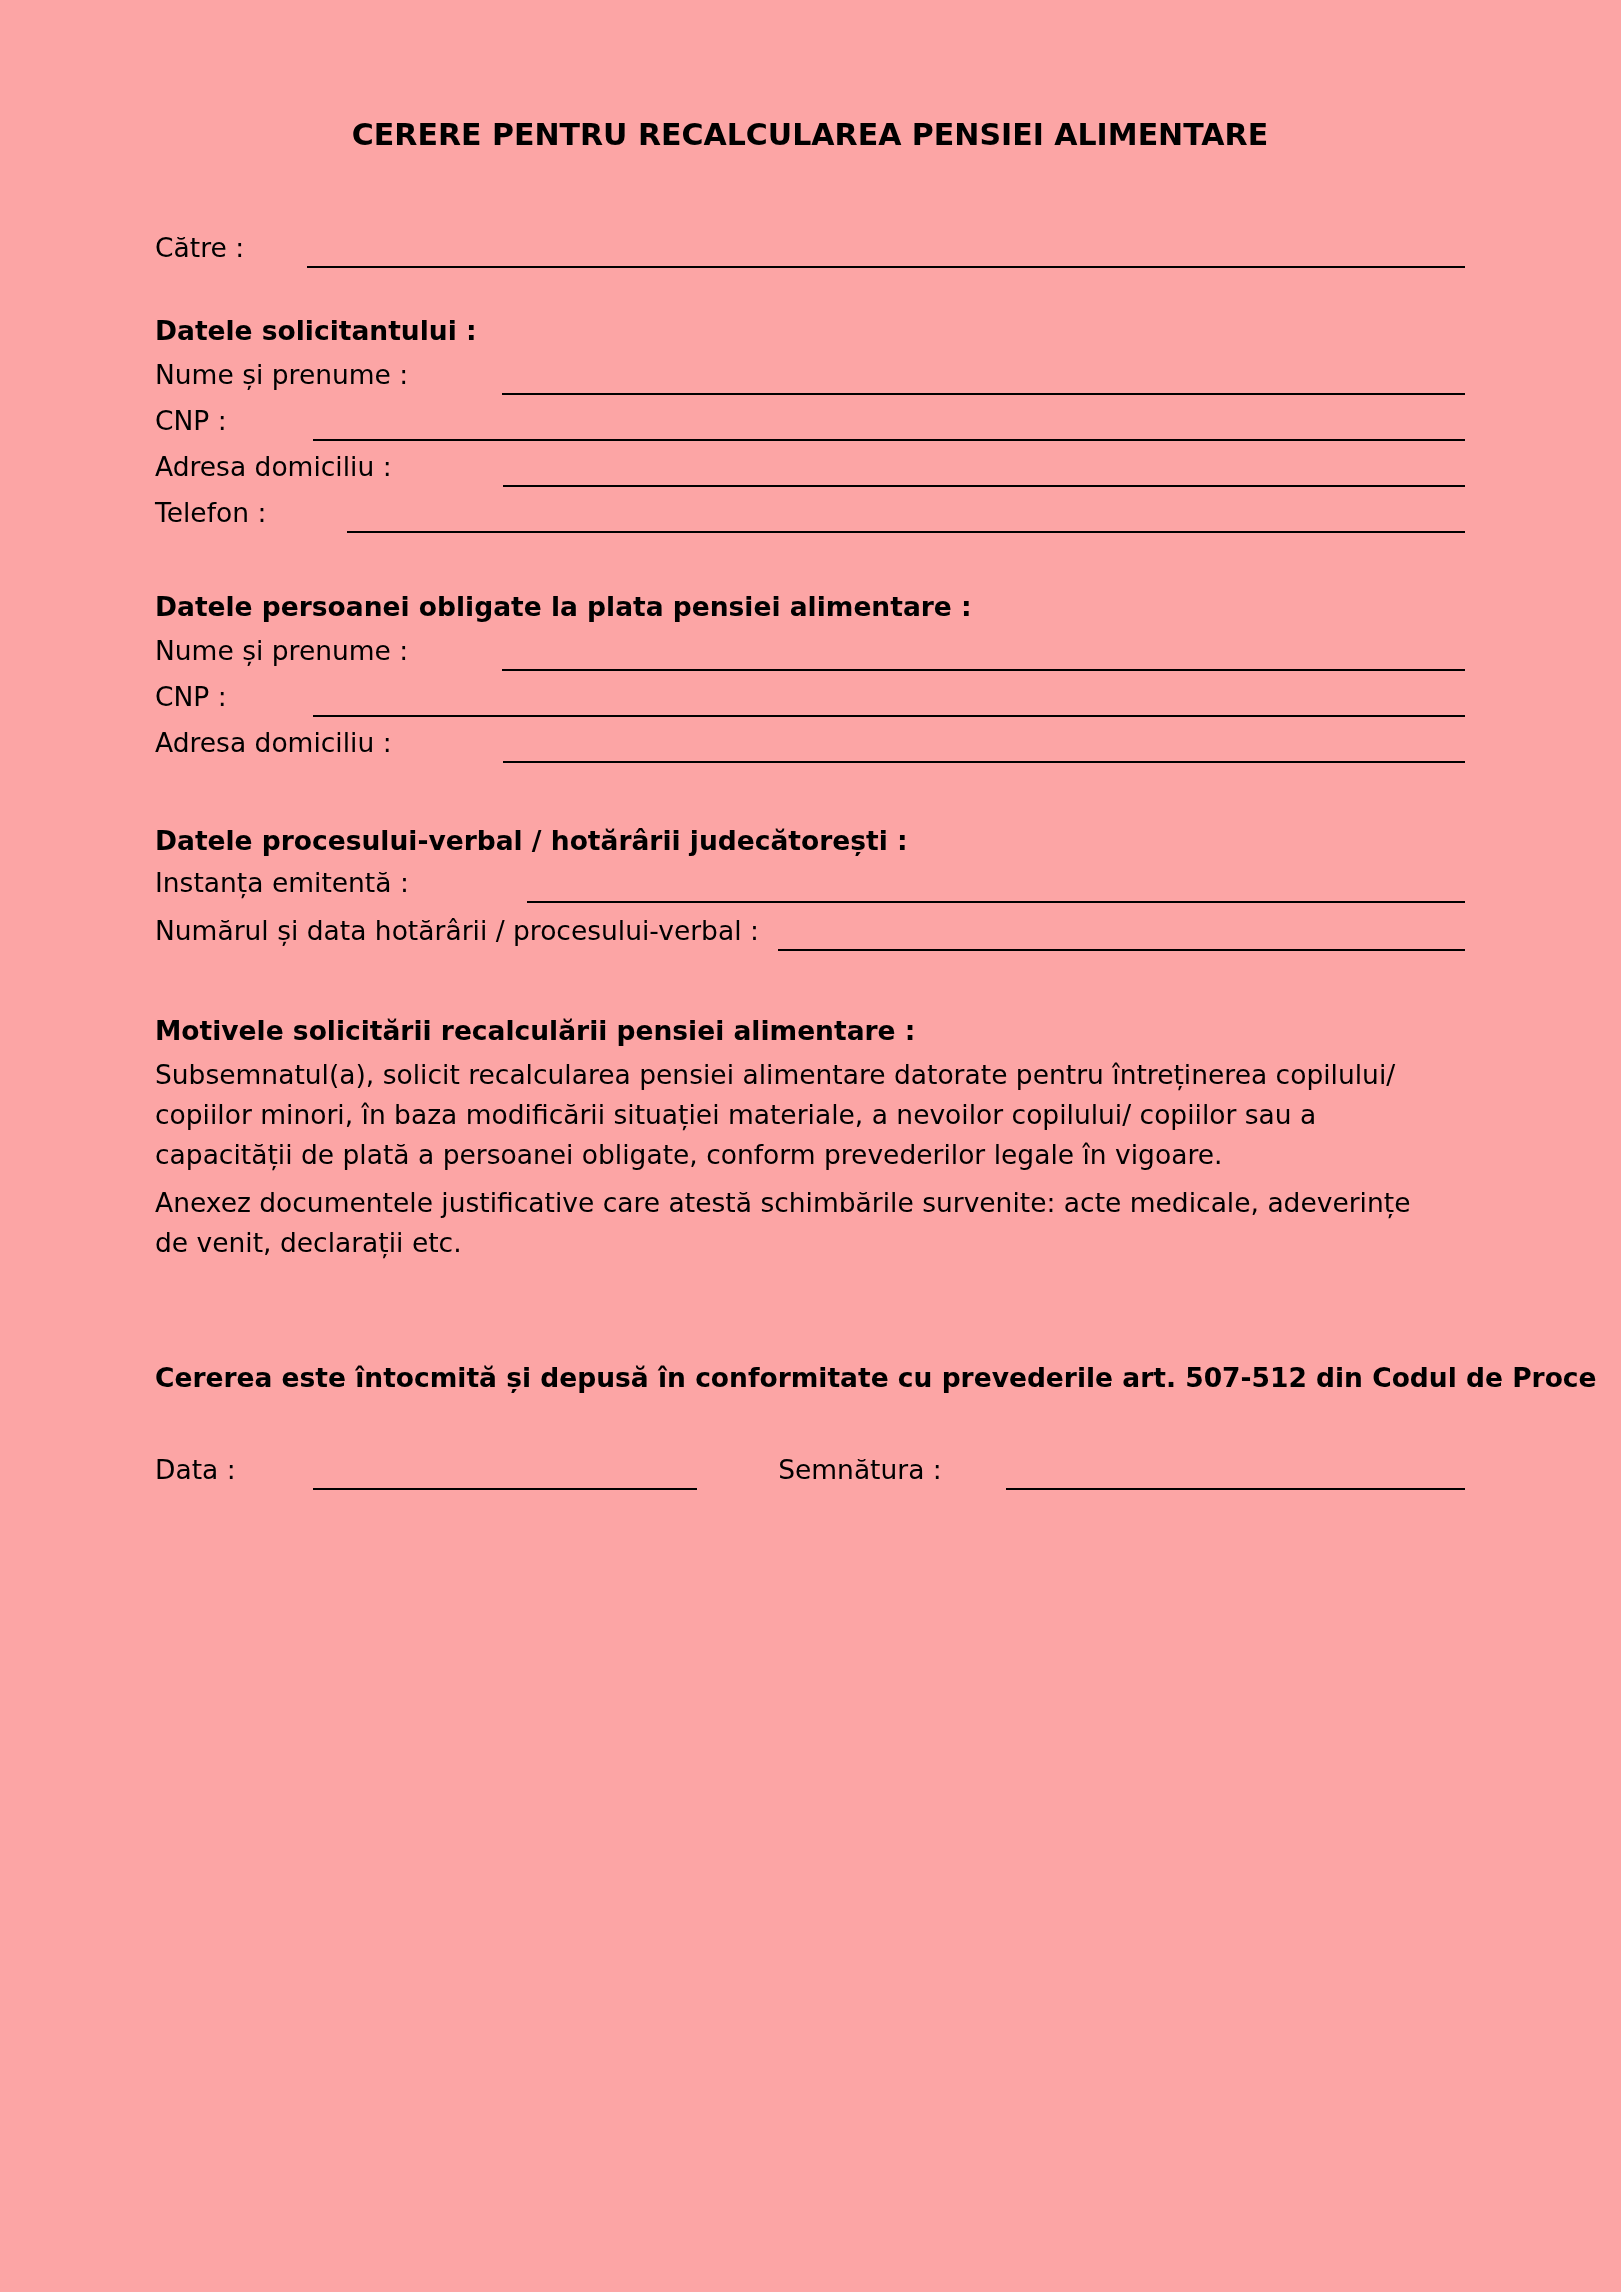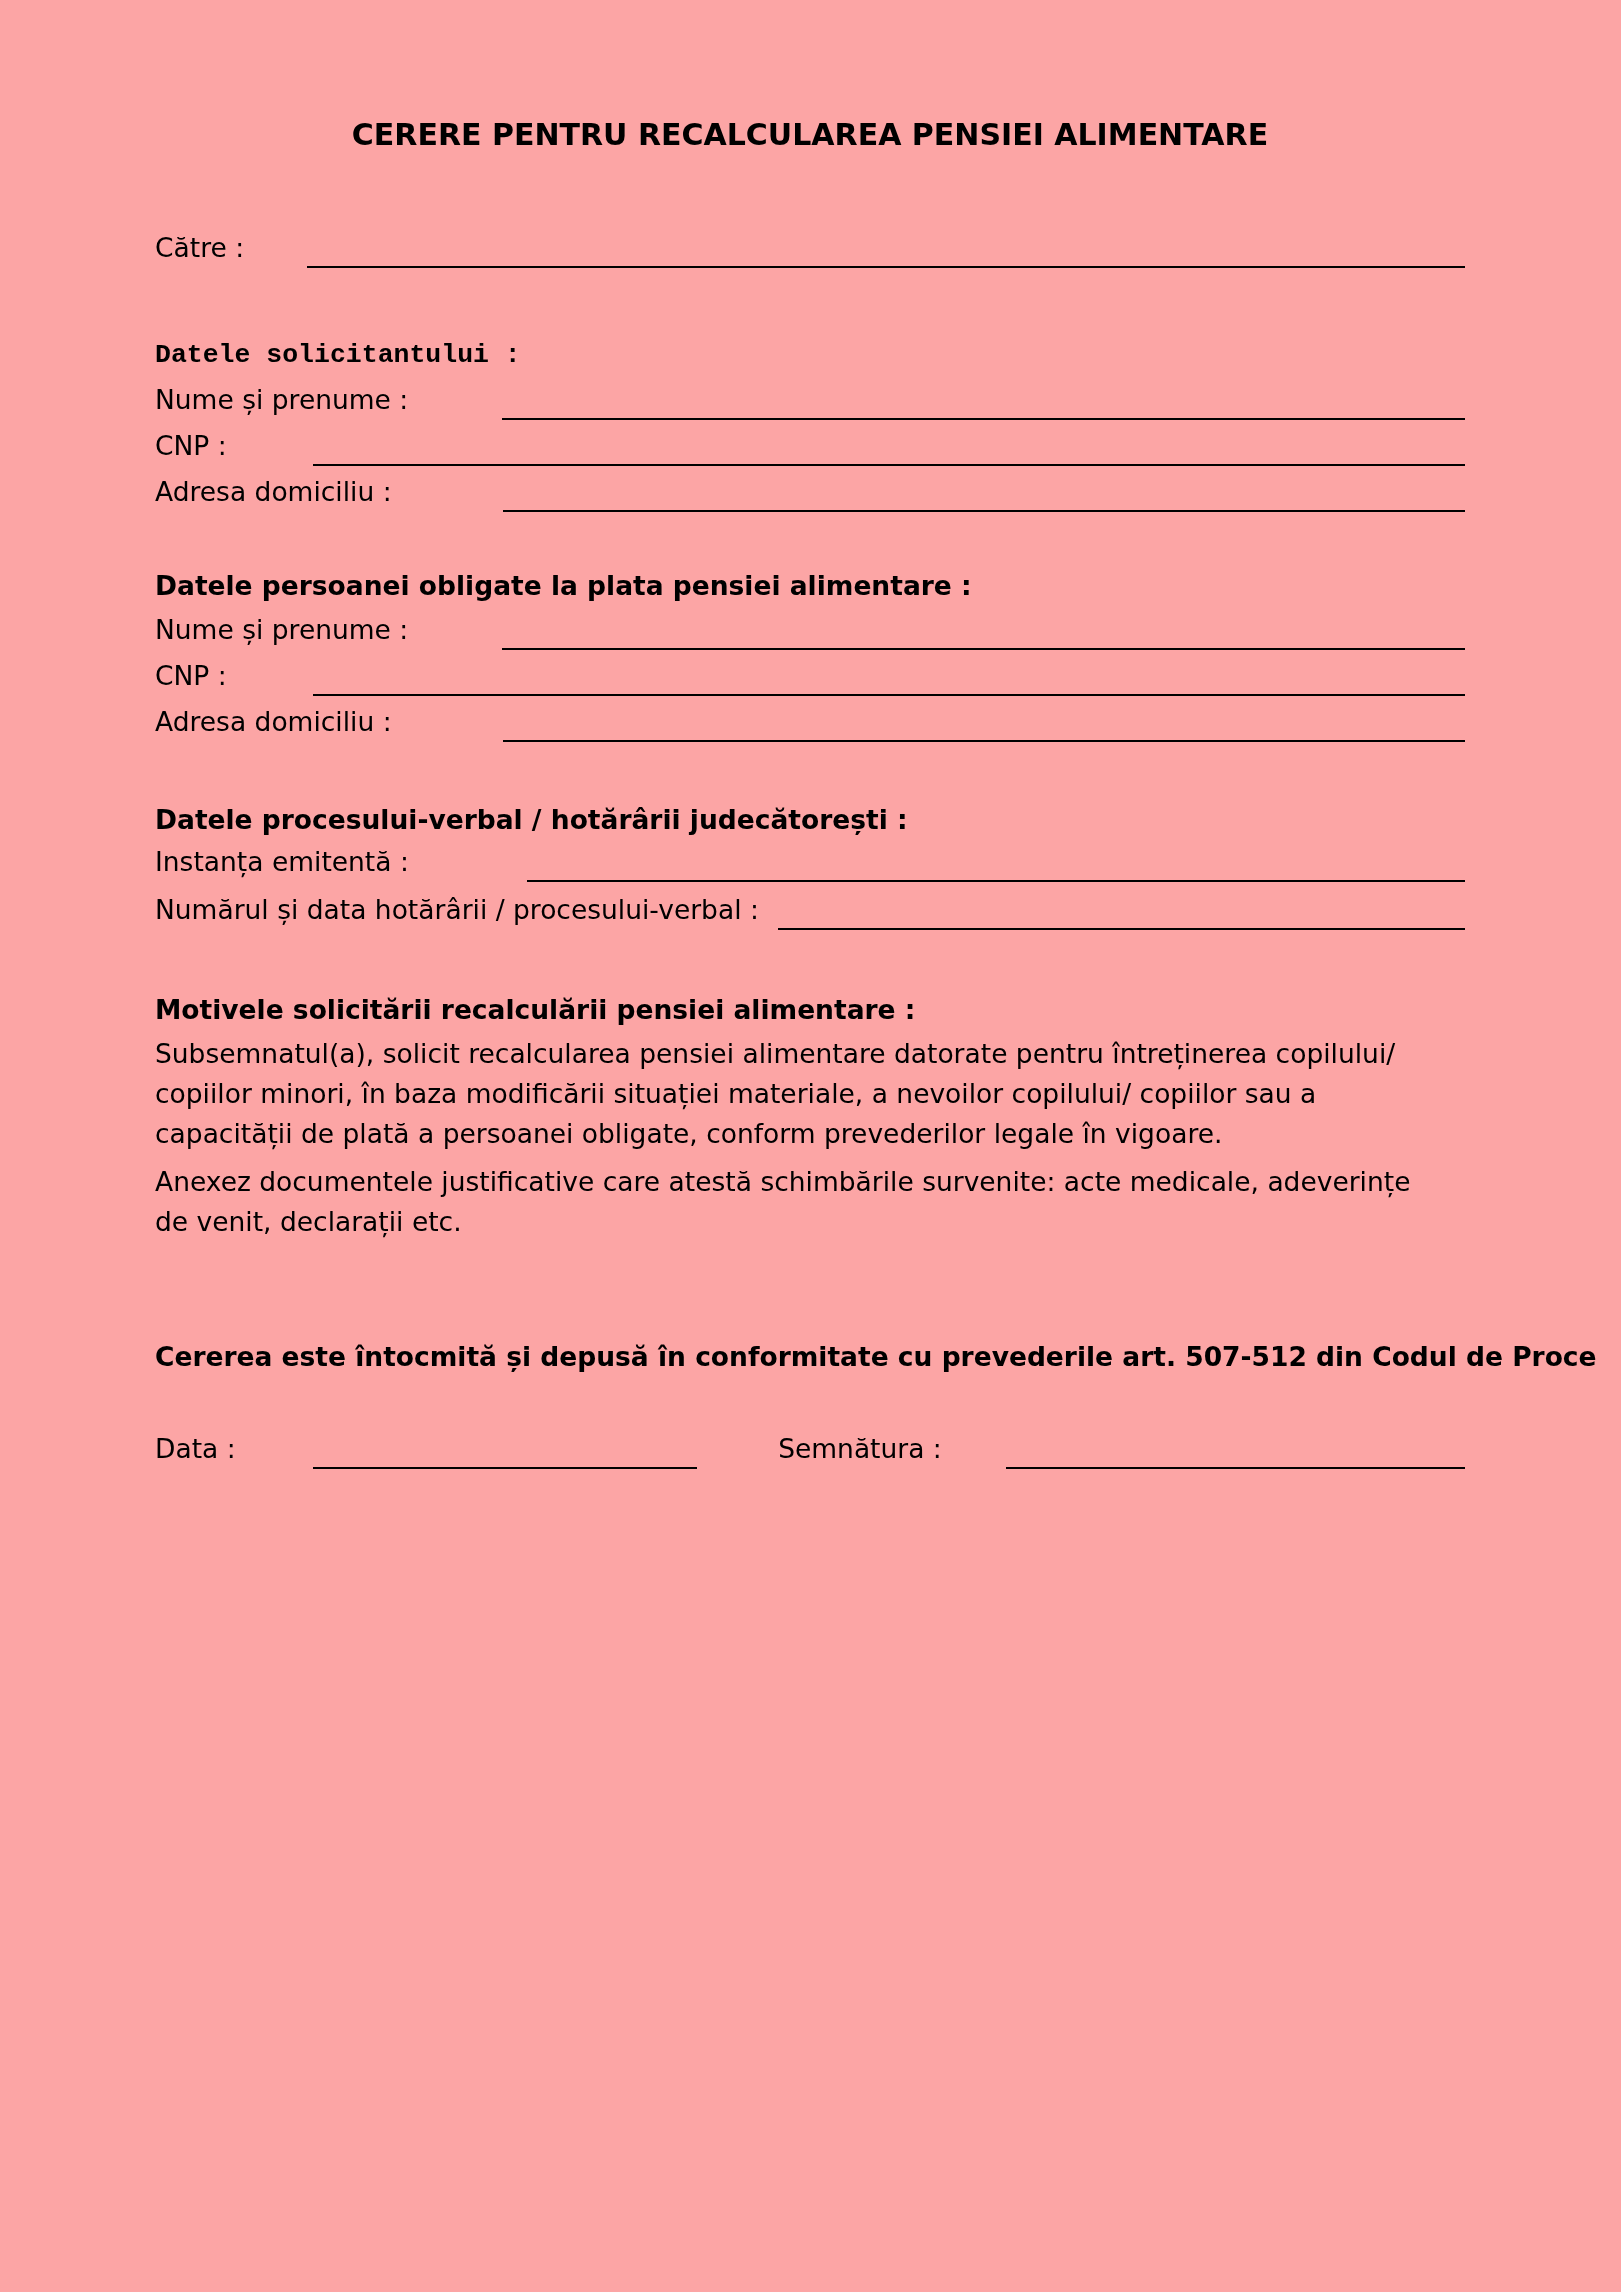--- a/index.html
+++ b/index.html
@@ -60,21 +60,21 @@
     display: flex;
     align-items: flex-end;
     height: 46px;
     margin-top: 46px;
   }
   .sig-row .label { white-space: nowrap; padding-bottom: 4.9px; }
   .uline { border-bottom: 2px solid #000000; height: 0; }
 
   
   .mt-catre   { margin-top: 69px; }
-  .mt-sec1    { margin-top: 71px; font-family: Liberation Mono, monospace; }
+  .mt-sec1    { margin-top: 46px; }
   .mt-rows    { margin-top: 2px;  }
   .mt-sec2    { margin-top: 57px; }
   .mt-sec3    { margin-top: 61px; }
   .mt-sec4    { margin-top: 63px; }
   .mt-sec5    { margin-top: 91px; }
   .ml-catre   { margin-left: 63px;  }
   .ml-nume    { margin-left: 94px;  }
   .ml-cnp     { margin-left: 86px;  }
   .ml-adresa  { margin-left: 111px; }
   .ml-telefon { margin-left: 81px;  }
@@ -102,20 +102,24 @@
     <span class="label">Nume și prenume :</span>
     <span class="fline ml-nume"></span>
   </div>
   <div class="frow">
     <span class="label">CNP :</span>
     <span class="fline ml-cnp"></span>
   </div>
   <div class="frow">
     <span class="label">Adresa domiciliu :</span>
     <span class="fline ml-adresa"></span>
+  </div>
+  <div class="frow">
+    <span class="label">Telefon :</span>
+    <span class="fline ml-telefon"></span>
   </div>
 
   <h2 class="sec-h mt-sec2">Datele persoanei obligate la plata pensiei alimentare :</h2>
 
   <div class="frow mt-rows">
     <span class="label">Nume și prenume :</span>
     <span class="fline ml-nume"></span>
   </div>
   <div class="frow">
     <span class="label">CNP :</span>

